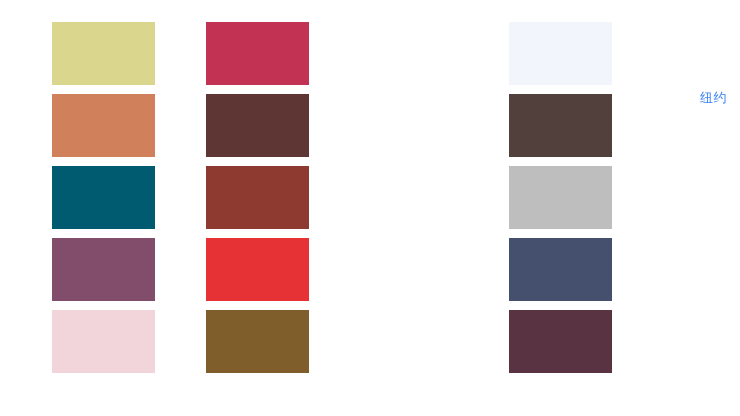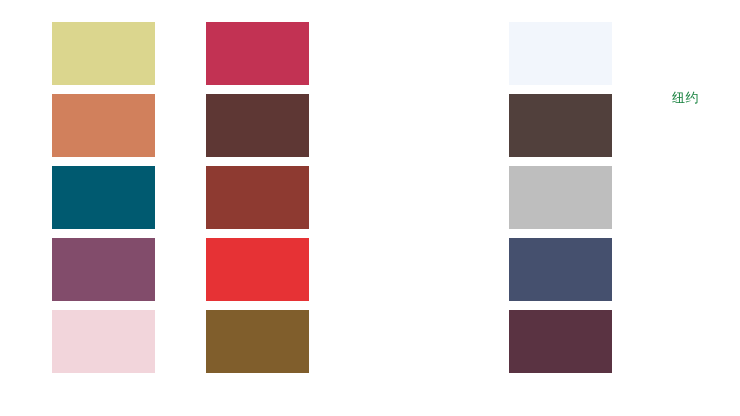--- a/index.html
+++ b/index.html
@@ -91,15 +91,15 @@
   </div>
 
   <div class="swatch-column col-4">
     <div class="swatch" style="background: rgb(242, 246, 252);"></div>
     <div class="swatch" style="background: rgb(81, 64, 60);"></div>
     <div class="swatch" style="background: rgb(190, 190, 190);"></div>
     <div class="swatch" style="background: rgb(69, 80, 110);"></div>
     <div class="swatch" style="background: rgb(90, 51, 66);"></div>
   </div>
 
-  <div class="side-label" style="color: #15803d;">纽约</div>
+  <div class="side-label" style="color: #3b82f6; margin-left: 28px;">纽约</div>
 
 </div>
 
 </body></html>

